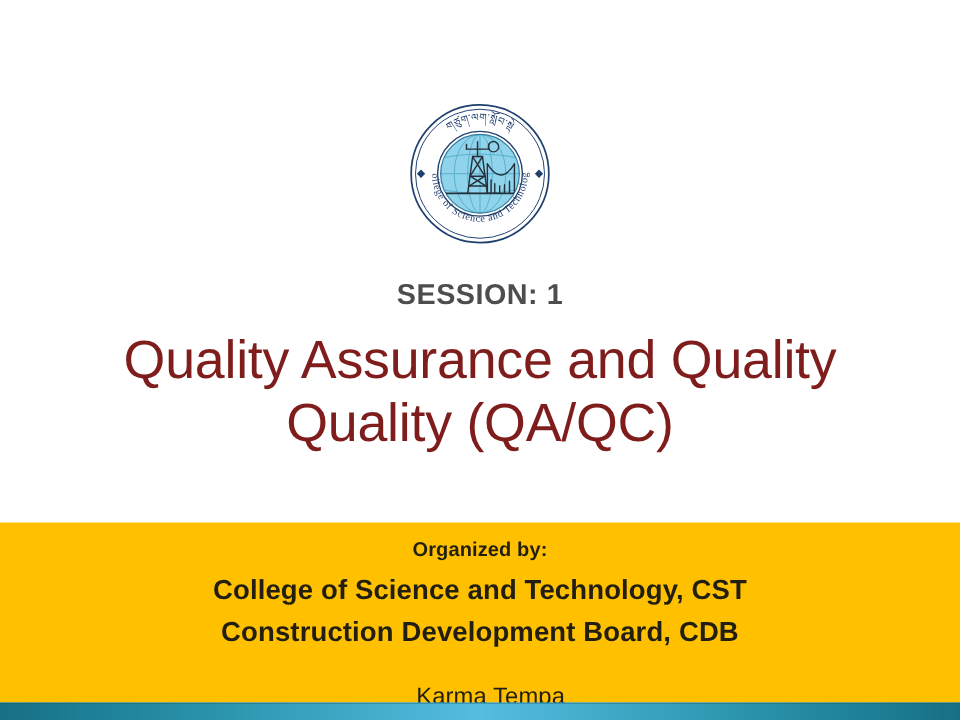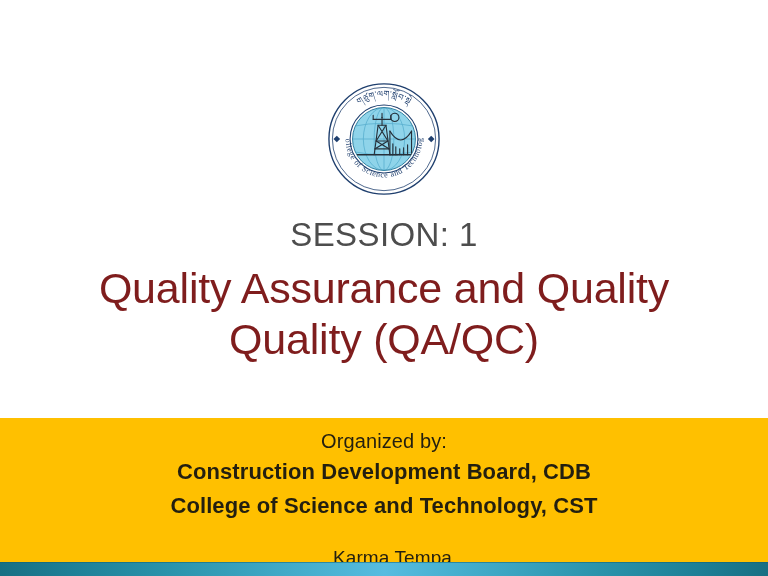--- a/index.html
+++ b/index.html
@@ -39,25 +39,25 @@
 
   
   .title-block {
     position: absolute;
     top: 214px;
     left: 44px;
     width: 680px;
     text-align: center;
   }
   .session-line {
-    font-size: 33px;
+    font-size: 23px;
     line-height: 42px;
     color: #4d4d4d;
     letter-spacing: 0.4px;
-    font-weight: 400;
+    font-weight: 700;
     white-space: nowrap;
   }
   .main-title {
     margin-top: 7px;
     font-size: 43px;
     line-height: 51px;
     color: #7f1d1d;
     font-weight: 400;
     letter-spacing: -0.2px;
   }
@@ -72,23 +72,23 @@
     background: #FFC000;
     box-sizing: border-box;
     padding-top: 9px;
     text-align: center;
   }
   .banner-line {
     color: #231f10;
     letter-spacing: 0.1px;
   }
   .organized-by {
-    font-size: 20px;
+    font-size: 16px;
     line-height: 28px;
-    font-weight: 400;
+    font-weight: 700;
   }
   .org-name {
     font-size: 22px;
     line-height: 34px;
     font-weight: 700;
   }
   .presenter {
     font-size: 19px;
     line-height: 26px;
     font-weight: 400;
@@ -188,22 +188,22 @@
   <div class="title-block">
     <div class="session-line">SESSION: 1</div>
     <div class="main-title">
       <div>Quality Assurance and Quality</div>
       <div>Quality (QA/QC)</div>
     </div>
   </div>
 
   <div class="banner">
     <div class="banner-line organized-by">Organized by:</div>
+    <div class="banner-line org-name">College of Science and Technology, CST</div>
     <div class="banner-line org-name">Construction Development Board, CDB</div>
-    <div class="banner-line org-name">College of Science and Technology, CST</div>
     <div class="banner-line presenter">Karma Tempa</div>
   </div>
 
   <div class="bottom-strip">
     <div class="strip-cap"></div>
   </div>
 
 </div>
 
 </body></html>

